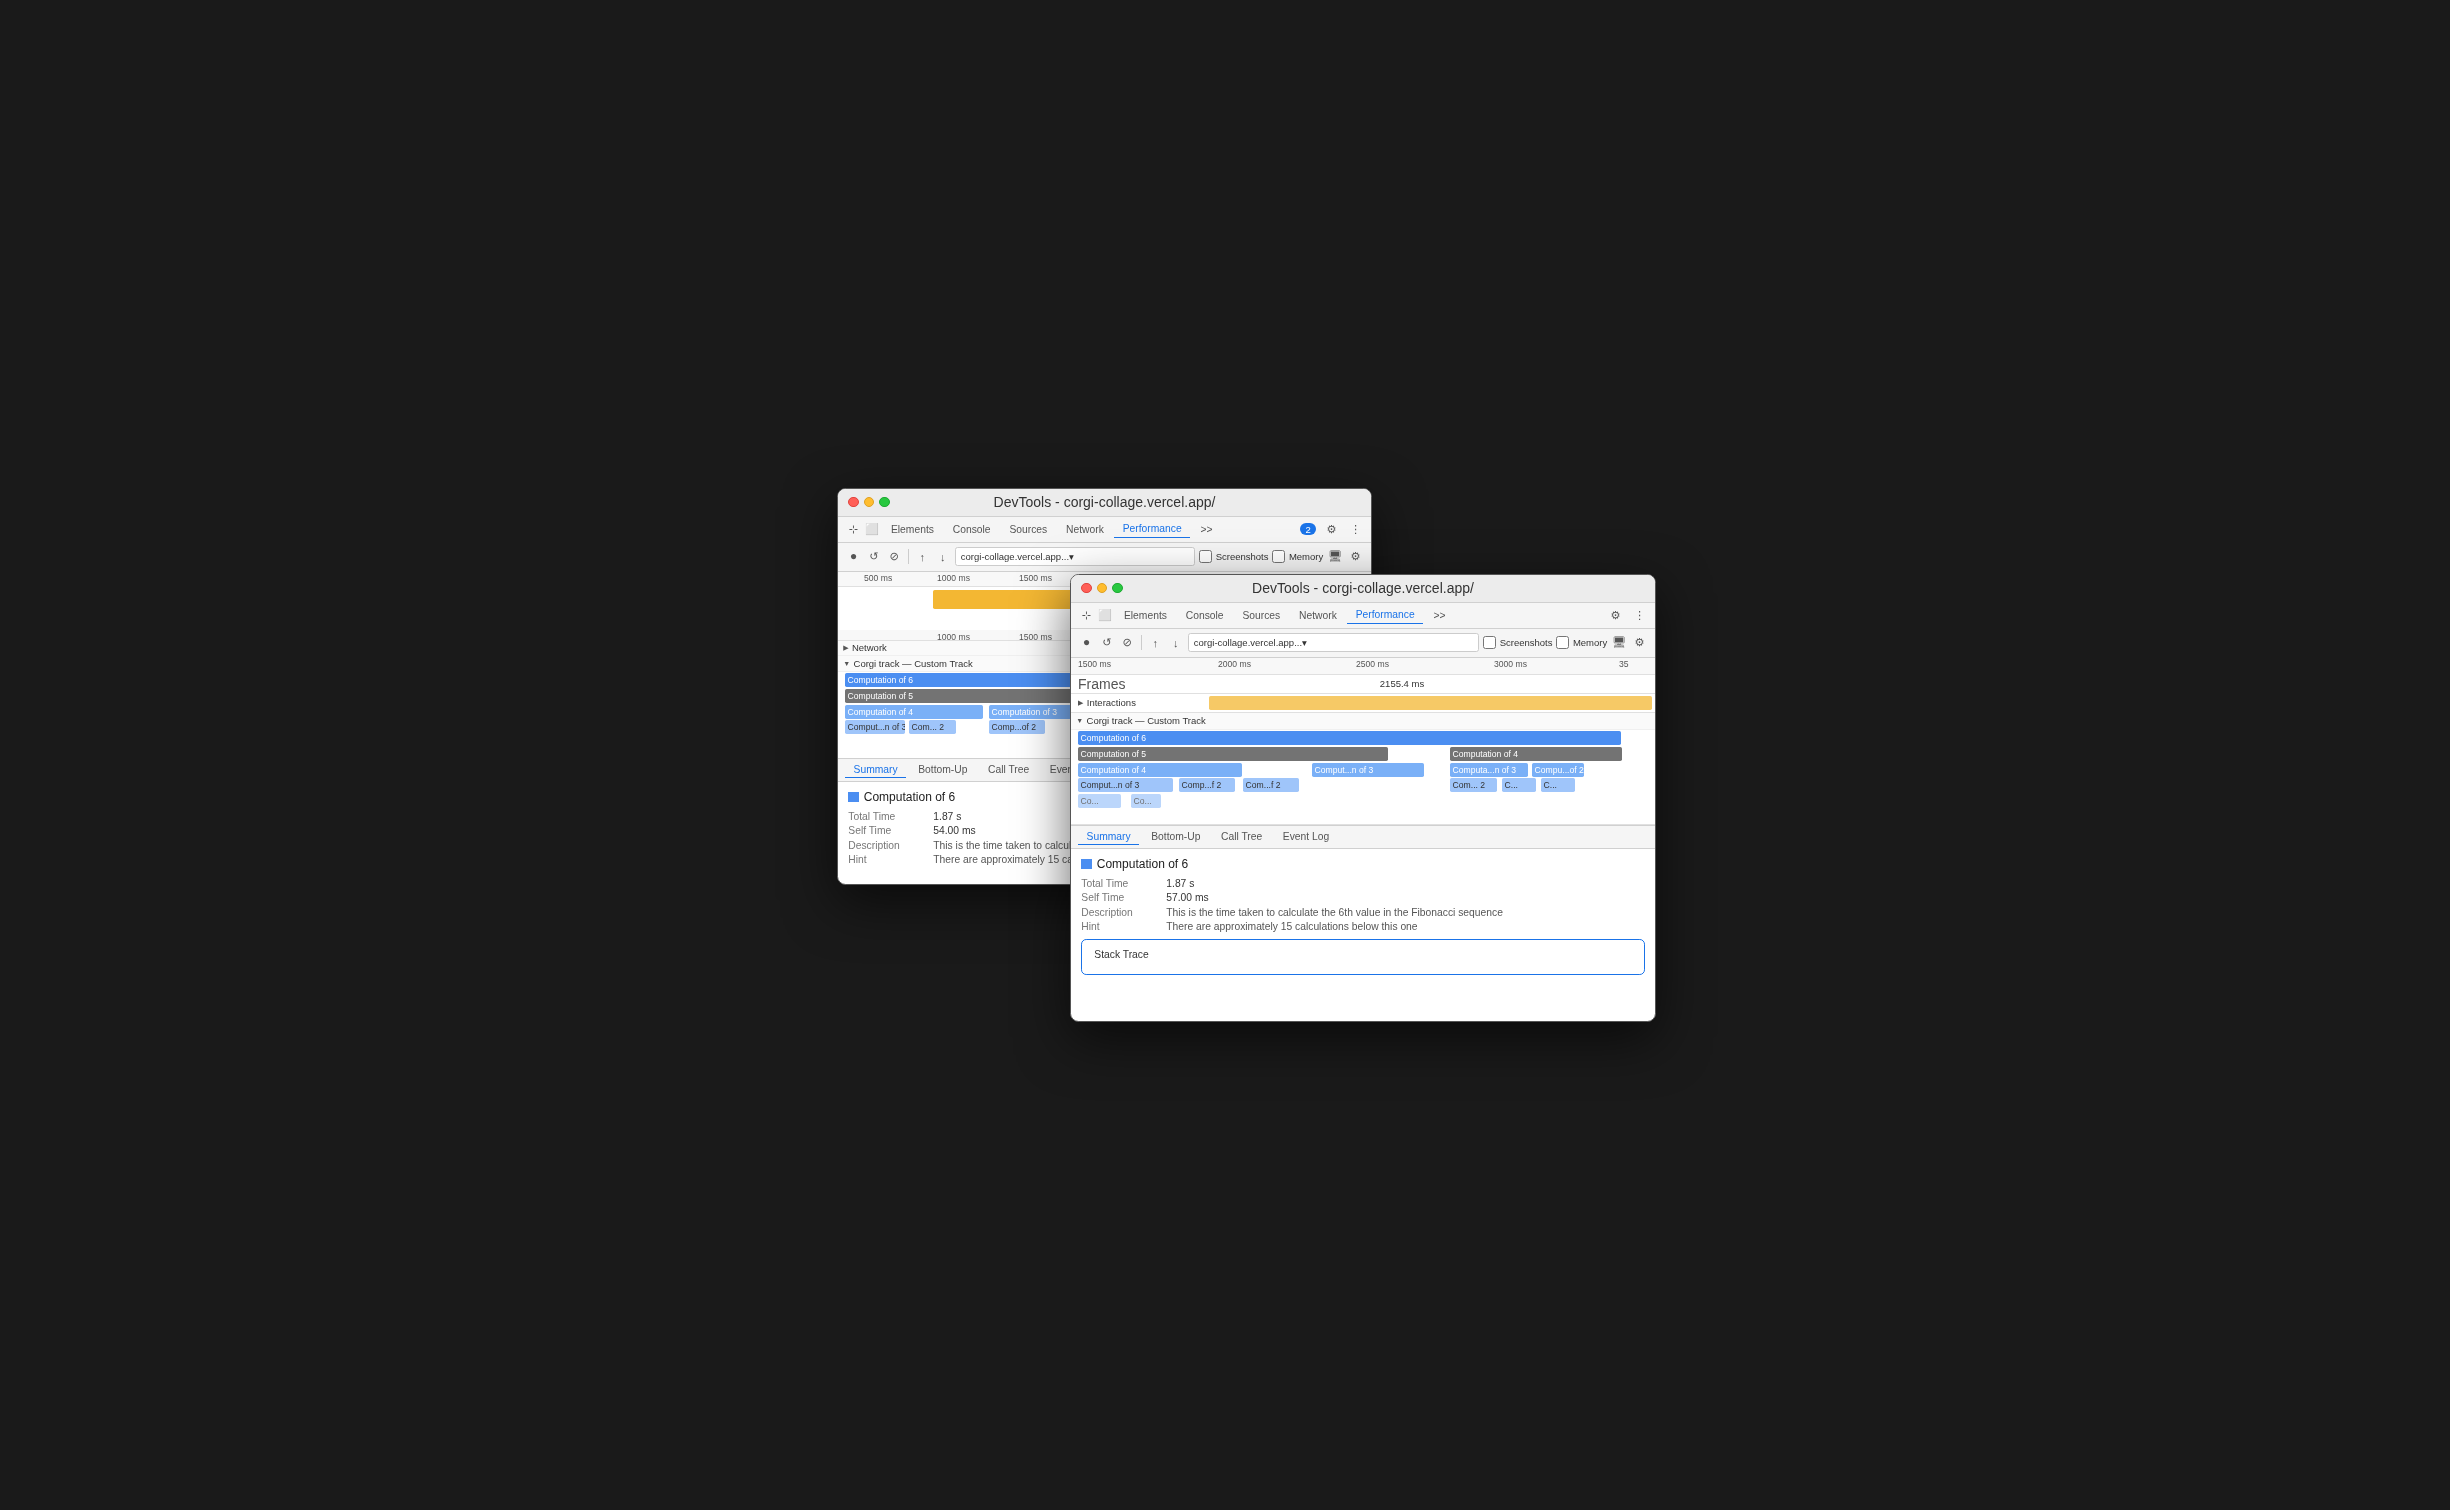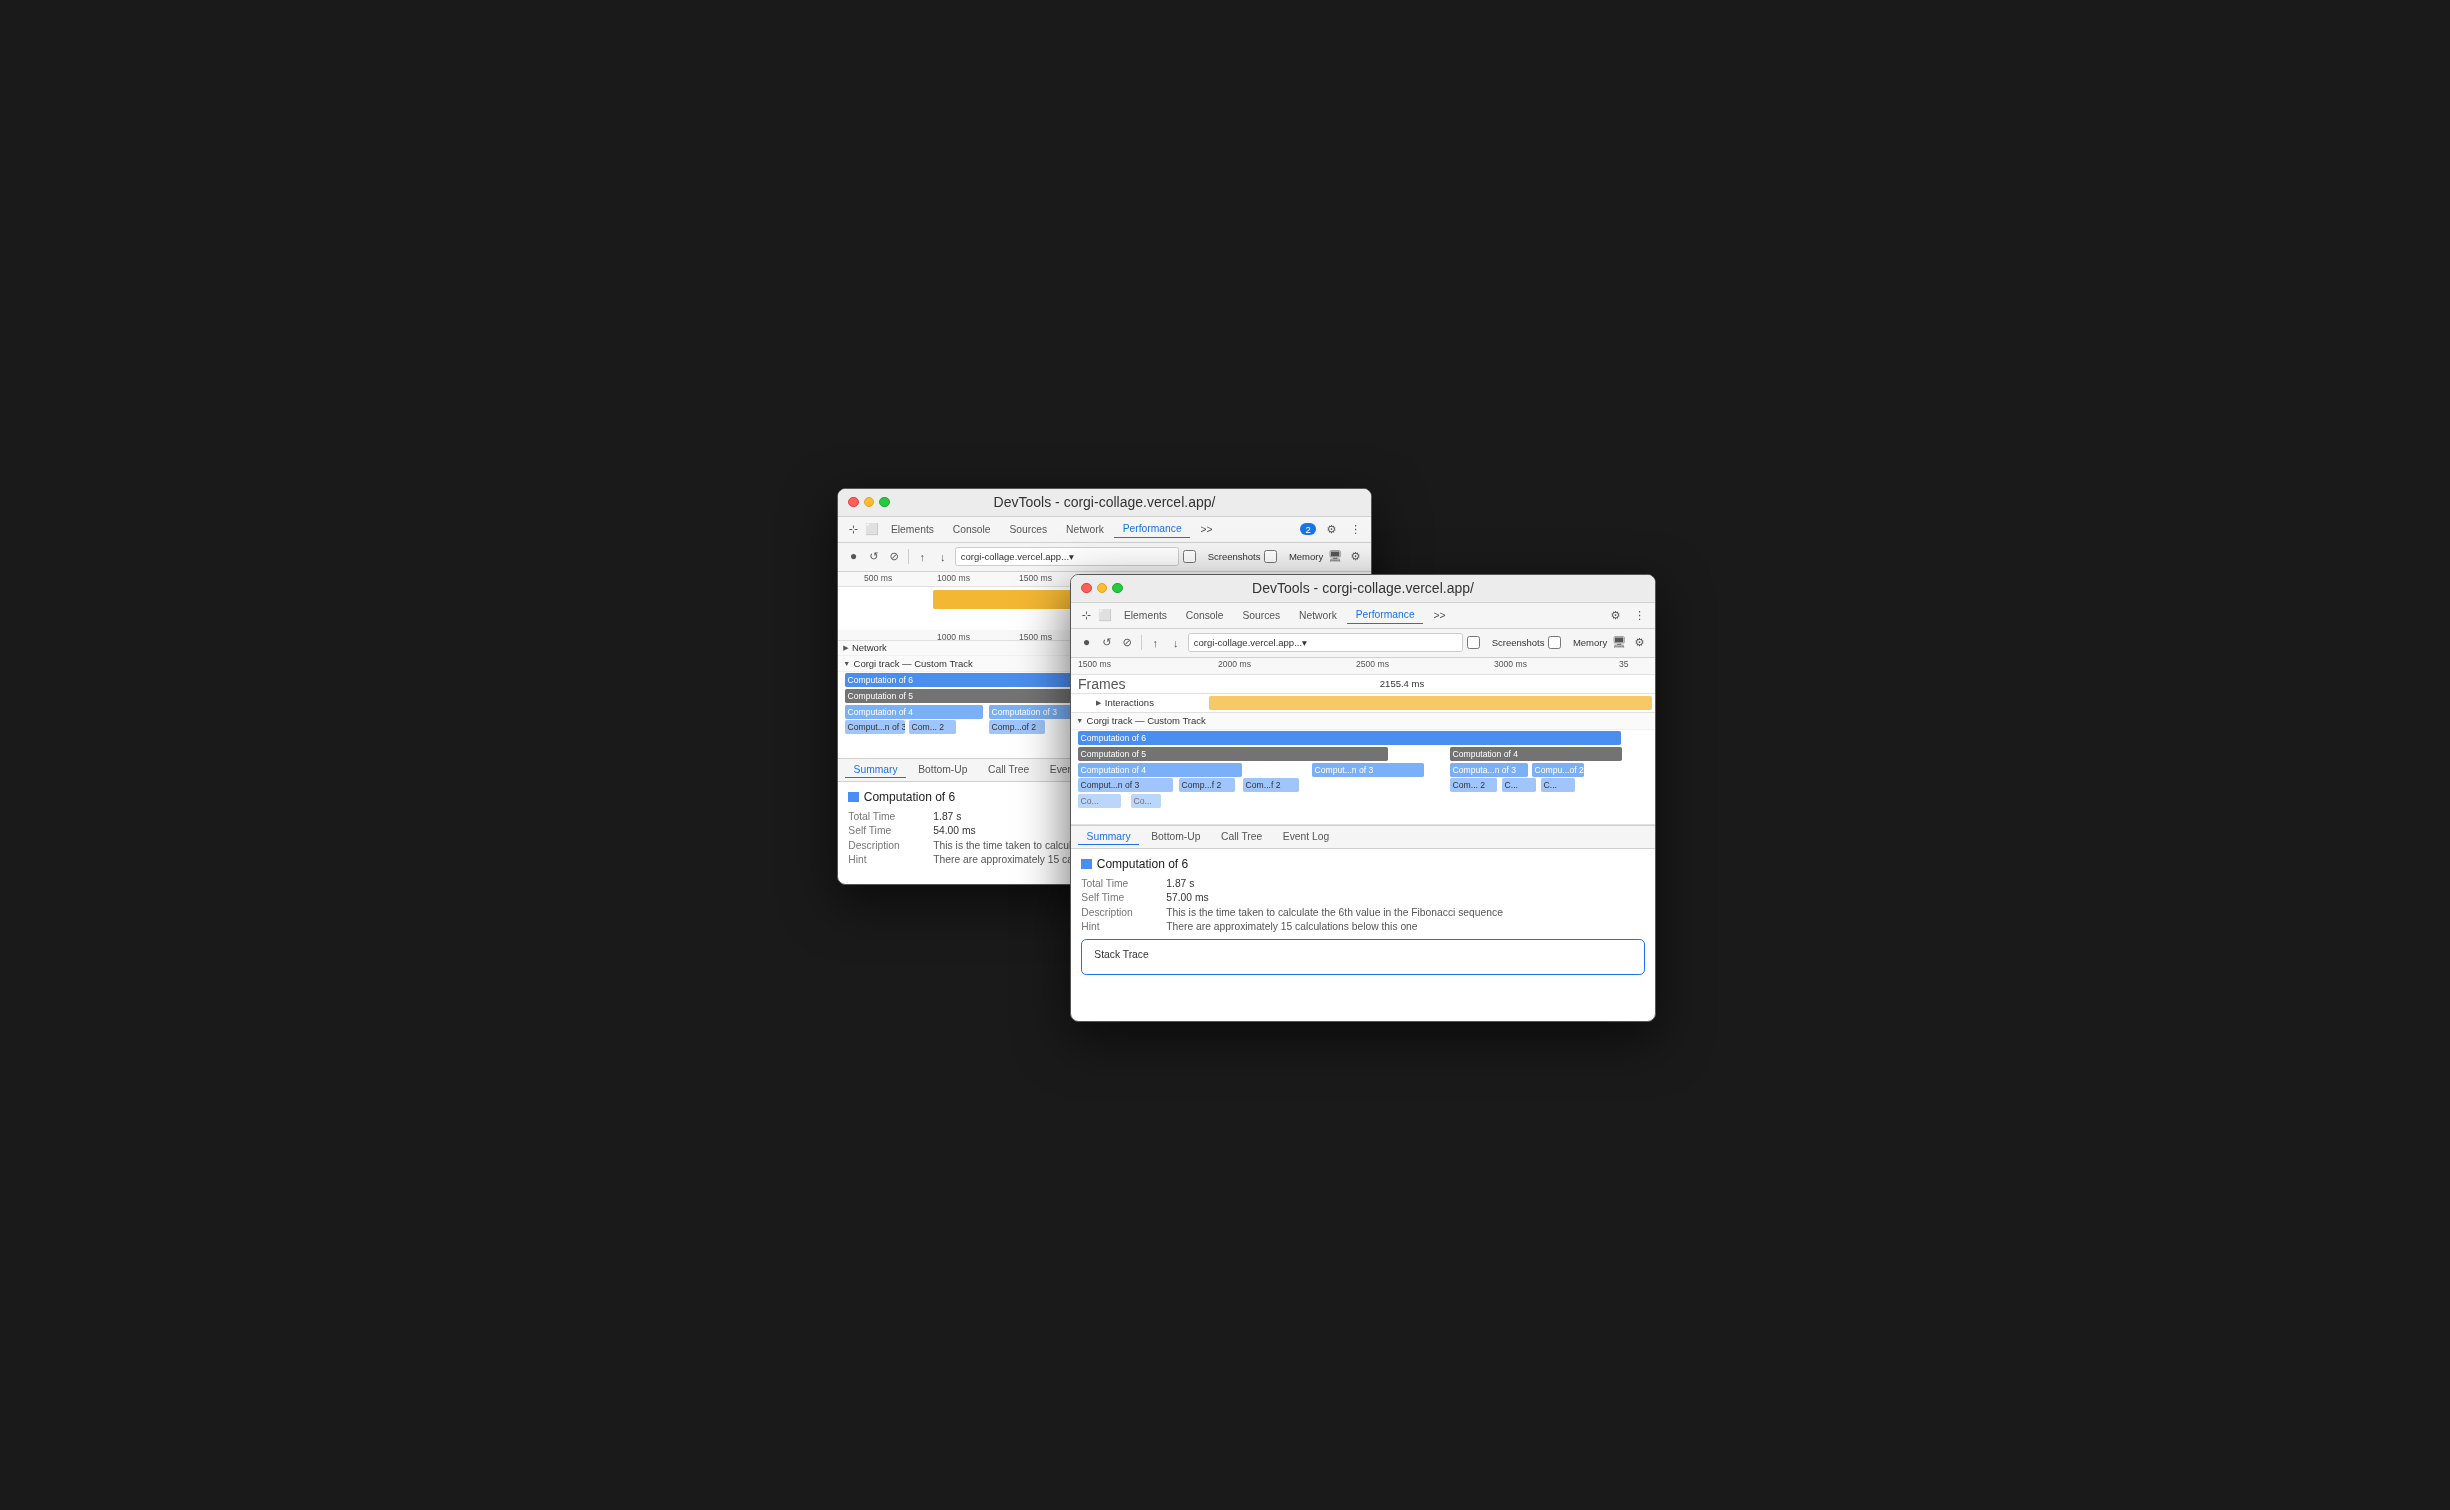--- a/index.html
+++ b/index.html
@@ -119,21 +119,21 @@
       padding: 0 5.2px;
       font-size: 9.5px;
       color: #333;
       display: flex;
       align-items: center;
     }
 
     .checkbox-label {
       display: flex;
       align-items: center;
-      gap: 12px;
+      gap: 4px;
       font-size: 9.5px;
       color: #333;
     }
 
     
     .tab-bar {
       display: flex;
       align-items: center;
       background: #f5f5f5;
       border-bottom: 0.9px solid #d0d0d0;
@@ -197,21 +197,21 @@
       font-size: 9.5px;
       color: #333;
     }
 
     .track-row {
       height: 17px;
       display: flex;
       align-items: center;
       border-bottom: 0.9px solid #f0f0f0;
       position: relative;
-      padding-left: 25px;
+      padding-left: 7px;
       font-size: 9.5px;
       color: #333;
     }
 
     .expand-arrow {
       font-size: 7px;
       color: #555;
     }
 
     

